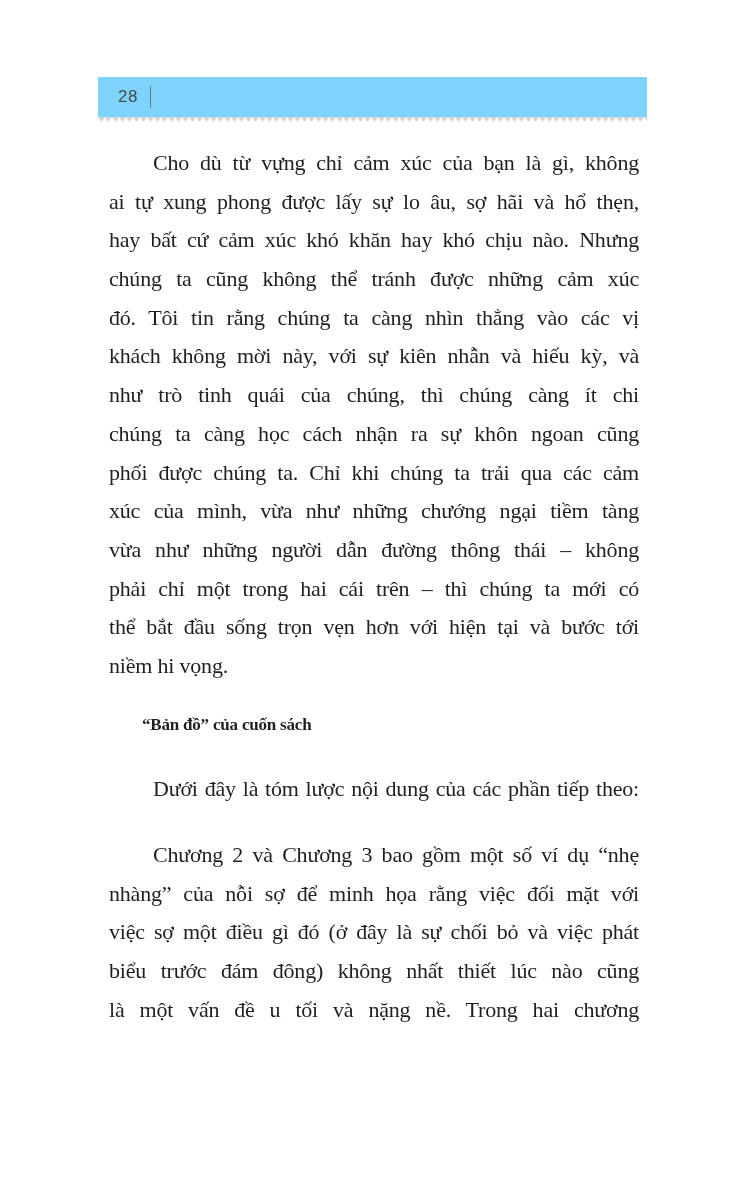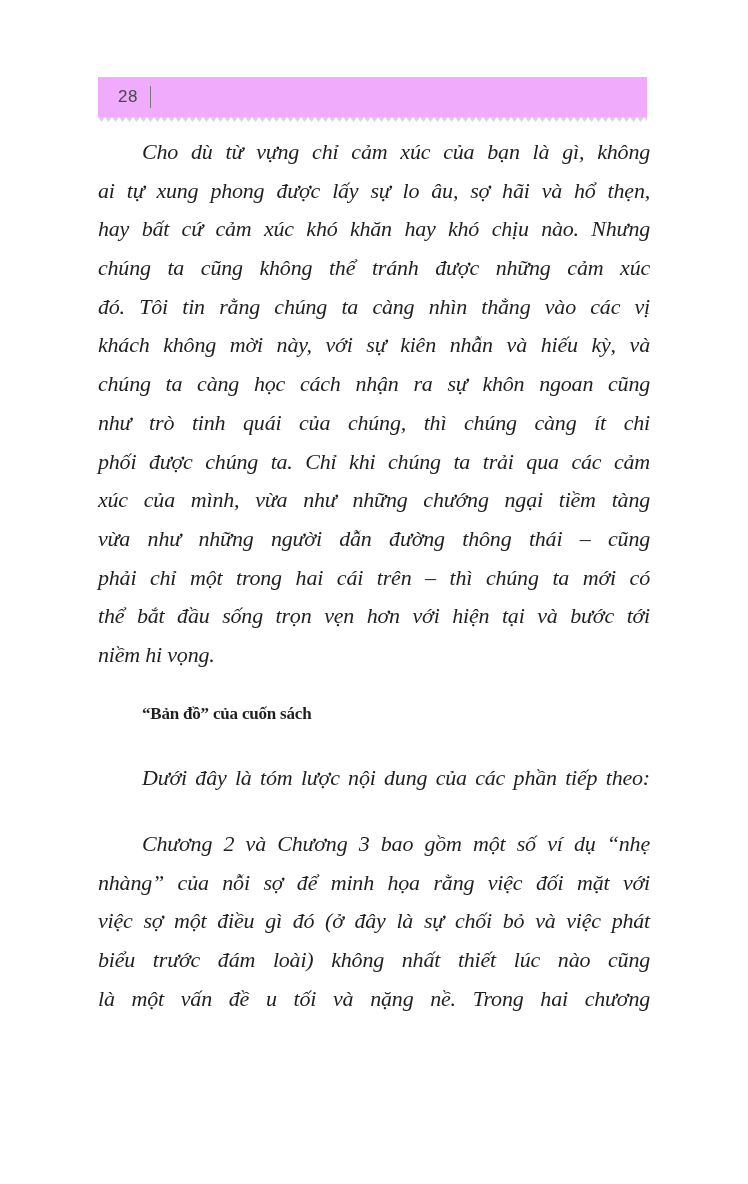--- a/index.html
+++ b/index.html
@@ -15,21 +15,21 @@
     overflow: hidden;
   }
 
   
   .header-band {
     position: absolute;
     left: 98px;
     top: 77px;
     width: 549px;
     height: 40px;
-    background: #f0abfc;
+    background: #7dd3fc;
     display: flex;
     align-items: center;
     box-sizing: border-box;
     padding: 0 10px 0 20px;
     font-family: "Liberation Sans", "DejaVu Sans", sans-serif;
   }
   .page-number {
     font-size: 17px;
     color: #47484a;
     letter-spacing: 0.5px;
@@ -71,21 +71,21 @@
   .content {
     position: absolute;
     left: 98px;
     top: 133px;
     width: 552px;
     font-size: 22px;
     line-height: 38.7px;
     color: #1f1f21;
     letter-spacing: -0.2px;
   }
-  .para { margin: 0; font-style: italic; }
+  .para { margin: 11px; }
   .tline {
     text-align: justify;
     text-align-last: justify;
     text-justify: inter-word;
     white-space: normal;
     height: 38.7px;
     overflow: visible;
   }
   .tline.first { text-indent: 44px; }
   .tline.no-justify { text-align-last: left; }
@@ -120,37 +120,37 @@
 
 <div class="content">
 
   <div class="para para-emotions">
       <div class="tline first">Cho dù từ vựng chỉ cảm xúc của bạn là gì, không</div>
       <div class="tline">ai tự xung phong được lấy sự lo âu, sợ hãi và hổ thẹn,</div>
       <div class="tline">hay bất cứ cảm xúc khó khăn hay khó chịu nào. Nhưng</div>
       <div class="tline">chúng ta cũng không thể tránh được những cảm xúc</div>
       <div class="tline">đó. Tôi tin rằng chúng ta càng nhìn thẳng vào các vị</div>
       <div class="tline">khách không mời này, với sự kiên nhẫn và hiếu kỳ, và</div>
+      <div class="tline">như trò tinh quái của chúng, thì chúng càng ít chi</div>
       <div class="tline">chúng ta càng học cách nhận ra sự khôn ngoan cũng</div>
-      <div class="tline">như trò tinh quái của chúng, thì chúng càng ít chi</div>
       <div class="tline">phối được chúng ta. Chỉ khi chúng ta trải qua các cảm</div>
       <div class="tline">xúc của mình, vừa như những chướng ngại tiềm tàng</div>
-      <div class="tline">vừa như những người dẫn đường thông thái – cũng</div>
+      <div class="tline">vừa như những người dẫn đường thông thái – không</div>
       <div class="tline">phải chỉ một trong hai cái trên – thì chúng ta mới có</div>
       <div class="tline">thể bắt đầu sống trọn vẹn hơn với hiện tại và bước tới</div>
       <div class="tline no-justify">niềm hi vọng.</div>
     </div>
 
   <div class="section-heading">“Bản đồ” của cuốn sách</div>
 
   <div class="para para-intro">
       <div class="tline first">Dưới đây là tóm lược nội dung của các phần tiếp theo:</div>
     </div>
 
   <div class="para para-chapters">
       <div class="tline first">Chương 2 và Chương 3 bao gồm một số ví dụ “nhẹ</div>
       <div class="tline">nhàng” của nỗi sợ để minh họa rằng việc đối mặt với</div>
       <div class="tline">việc sợ một điều gì đó (ở đây là sự chối bỏ và việc phát</div>
-      <div class="tline">biểu trước đám loài) không nhất thiết lúc nào cũng</div>
+      <div class="tline">biểu trước đám đông) không nhất thiết lúc nào cũng</div>
       <div class="tline">là một vấn đề u tối và nặng nề. Trong hai chương</div>
     </div>
 
 </div>
 
 </body></html>

